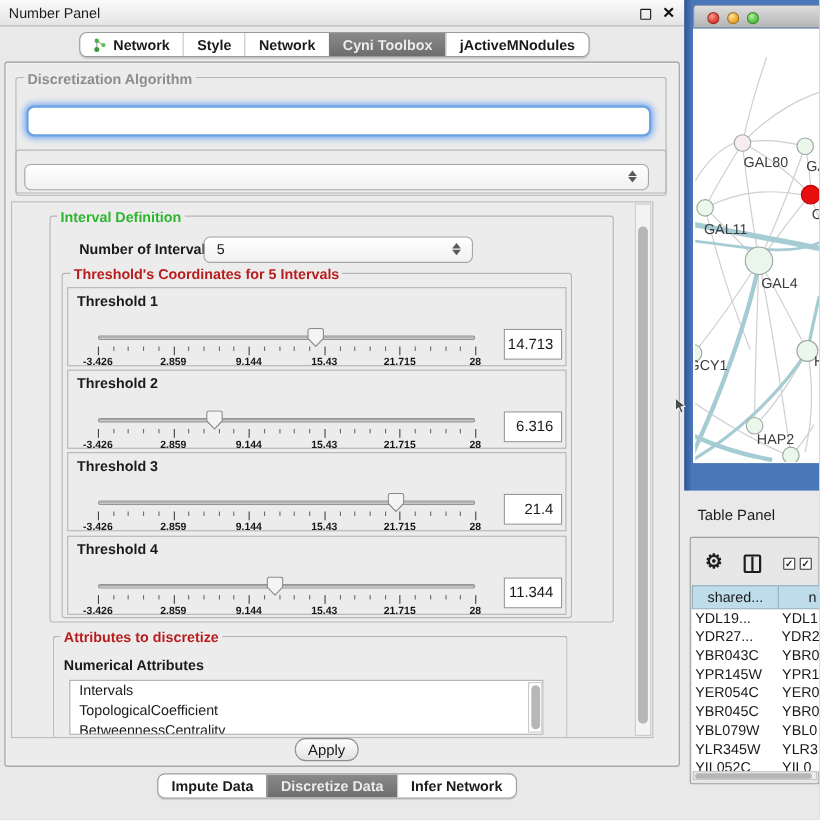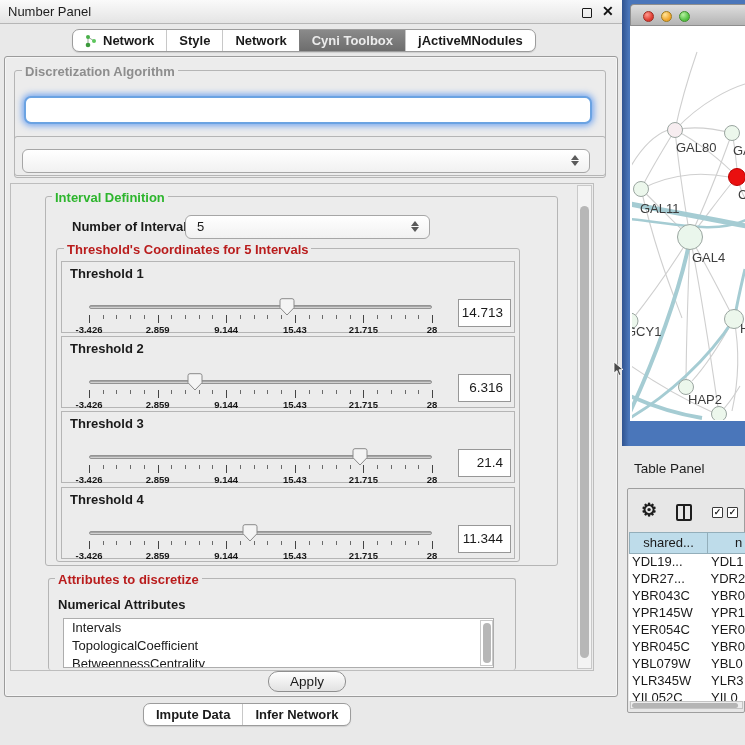--- a/index.html
+++ b/index.html
@@ -60,21 +60,21 @@
   .th-value{position:absolute;left:396px;top:37px;width:53px;height:28px;background:#fff;border:1px solid #979797;
             font-size:13.5px;text-align:right;padding-right:7px;line-height:26px;}
 
   
   .attr-list{position:absolute;left:63px;top:618px;width:431px;height:50px;background:#fff;
              border:1px solid #adadad;overflow:hidden;}
   .attr-item{font-size:13px;line-height:18px;padding-left:8px;}
   .attr-sb{position:absolute;left:480px;top:620px;width:13px;height:46px;background:#fff;border:1px solid #c9c9c9;}
   .attr-sb i{position:absolute;left:1.5px;top:2px;width:8px;height:40px;background:#b7b7b7;border-radius:4px;}
 
-  .apply-btn{left:268px;top:671px;width:78px;height:21px;border:1px solid #8f8f8f;border-radius:10px;
+  .apply-btn{left:268px;top:671px;width:58px;height:21px;border:1px solid #8f8f8f;border-radius:10px;
              background:linear-gradient(#fefefe,#e2e2e2);font-size:13.5px;text-align:center;line-height:19px;}
 
   
   .net-frame{left:622px;top:0;width:123px;height:446px;background:linear-gradient(90deg,#30538f 0,#4a76ba 7px,#4a76ba 100%);}
   .net-titlebar{left:630px;top:4px;width:115px;height:22px;background:linear-gradient(#dedede,#b4b4b4);
                 border:1px solid #8e8e8e;border-radius:4px 0 0 0;border-right:none;}
   .light{position:absolute;top:5.5px;width:11px;height:11px;border-radius:50%;}
   .lr{left:12px;background:radial-gradient(circle at 35% 30%,#ff9a8e,#dd3b30 65%);border:1px solid #9c2c23;}
   .ly{left:30px;background:radial-gradient(circle at 35% 30%,#ffe49a,#f0a52b 65%);border:1px solid #9d7a1e;}
   .lg{left:48px;background:radial-gradient(circle at 35% 30%,#b6f0a0,#53c243 65%);border:1px solid #3f8d2b;}
@@ -367,20 +367,23 @@
     </div>
   <div class="attr-sb">
       <i></i>
     </div>
 
   <div class="abs apply-btn">Apply</div>
 
   <div class="seg" style="left:143px;top:703px;">
     <div class="seg-item">
         <span>Impute Data</span>
+      </div>
+    <div class="seg-item sel">
+        <span>Discretize Data</span>
       </div>
     <div class="seg-item">
         <span>Infer Network</span>
       </div>
   </div>
 
   <div class="abs net-frame"></div>
   <div class="abs net-titlebar">
     <span class="light lr"></span>
     <span class="light ly"></span>

